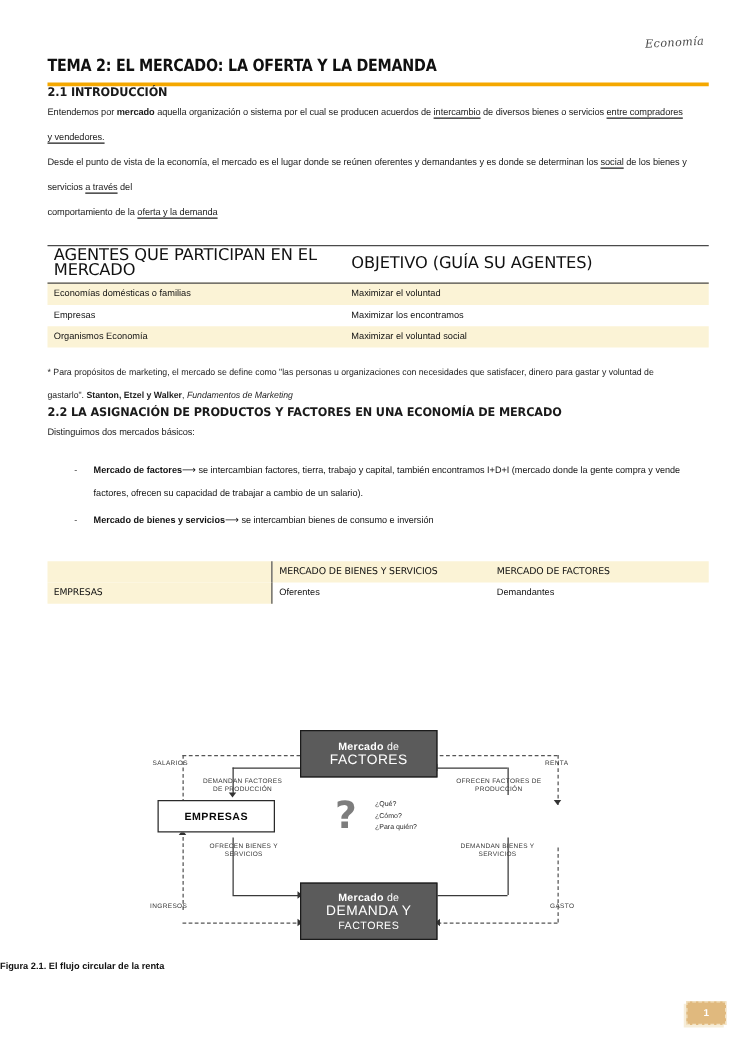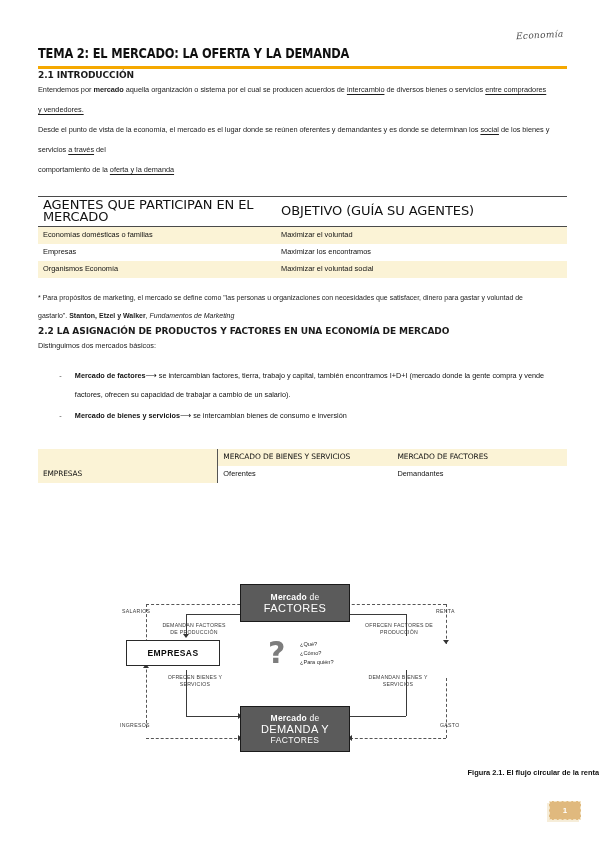--- a/index.html
+++ b/index.html
@@ -265,22 +265,22 @@
   .tri { position: absolute; width: 0; height: 0; }
   .tri-down { border-left: 3px solid transparent; border-right: 3px solid transparent; border-top: 4px solid #333; }
   .tri-up { border-left: 3px solid transparent; border-right: 3px solid transparent; border-bottom: 4px solid #333; }
   .tri-right { border-top: 3px solid transparent; border-bottom: 3px solid transparent; border-left: 4px solid #333; }
   .tri-left { border-top: 3px solid transparent; border-bottom: 3px solid transparent; border-right: 4px solid #333; }
 
   .fig-caption {
     position: absolute;
     left: 0;
     top: 768px;
-    width: 599px;
-    text-align: right;
+    width: 490px;
+    text-align: left;
     font-size: 7.4px;
     font-weight: 700;
     color: #111;
     font-family: "Liberation Sans", sans-serif;
   }
 
   
   .page-badge {
     position: absolute;
     right: 18px;

